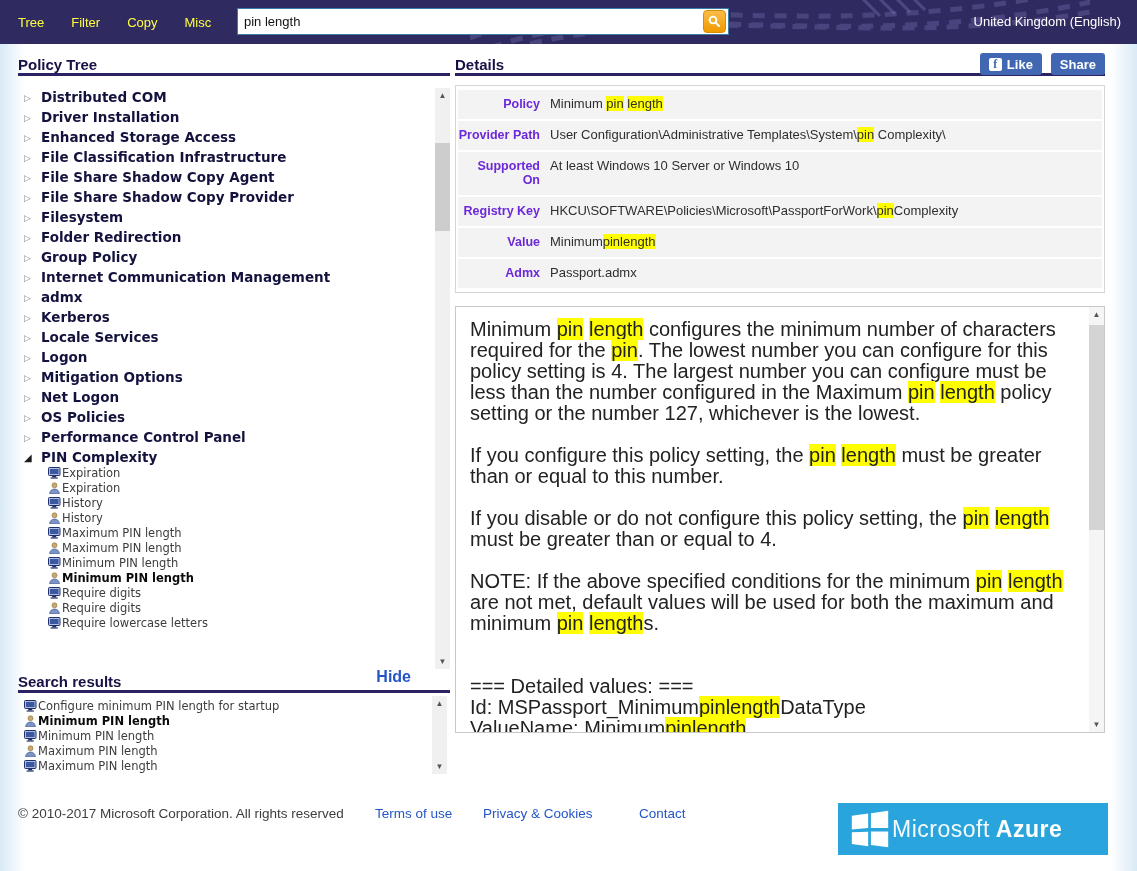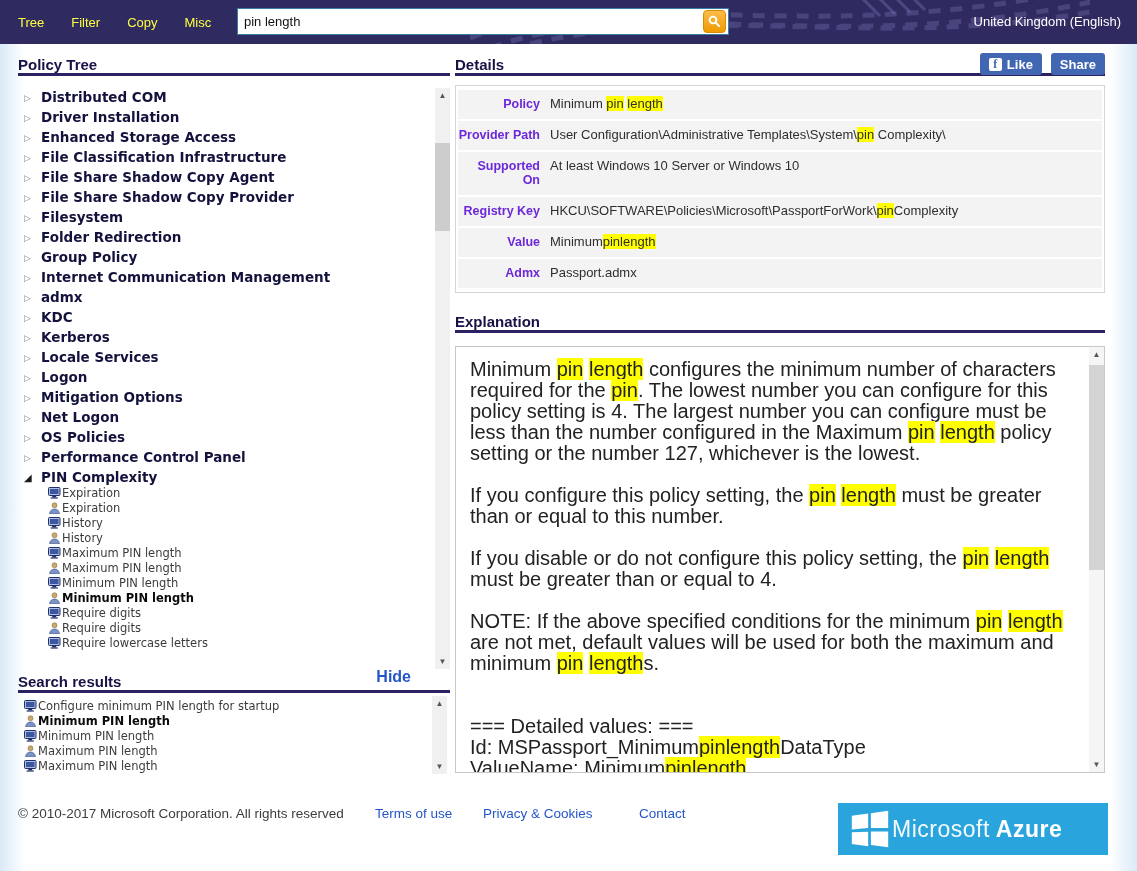--- a/index.html
+++ b/index.html
@@ -125,21 +125,20 @@
           <div class="tree-cat"><span class="twisty">▷</span><span class="cat-label">Driver Installation</span></div>
           <div class="tree-cat"><span class="twisty">▷</span><span class="cat-label">Enhanced Storage Access</span></div>
           <div class="tree-cat"><span class="twisty">▷</span><span class="cat-label">File Classification Infrastructure</span></div>
           <div class="tree-cat"><span class="twisty">▷</span><span class="cat-label">File Share Shadow Copy Agent</span></div>
           <div class="tree-cat"><span class="twisty">▷</span><span class="cat-label">File Share Shadow Copy Provider</span></div>
           <div class="tree-cat"><span class="twisty">▷</span><span class="cat-label">Filesystem</span></div>
           <div class="tree-cat"><span class="twisty">▷</span><span class="cat-label">Folder Redirection</span></div>
           <div class="tree-cat"><span class="twisty">▷</span><span class="cat-label">Group Policy</span></div>
           <div class="tree-cat"><span class="twisty">▷</span><span class="cat-label">Internet Communication Management</span></div>
           <div class="tree-cat"><span class="twisty">▷</span><span class="cat-label">admx</span></div>
-          <div class="tree-cat"><span class="twisty">▷</span><span class="cat-label">KDC</span></div>
           <div class="tree-cat"><span class="twisty">▷</span><span class="cat-label">Kerberos</span></div>
           <div class="tree-cat"><span class="twisty">▷</span><span class="cat-label">Locale Services</span></div>
           <div class="tree-cat"><span class="twisty">▷</span><span class="cat-label">Logon</span></div>
           <div class="tree-cat"><span class="twisty">▷</span><span class="cat-label">Mitigation Options</span></div>
           <div class="tree-cat"><span class="twisty">▷</span><span class="cat-label">Net Logon</span></div>
           <div class="tree-cat"><span class="twisty">▷</span><span class="cat-label">OS Policies</span></div>
           <div class="tree-cat"><span class="twisty">▷</span><span class="cat-label">Performance Control Panel</span></div>
           <div class="tree-cat"><span class="twisty exp">◢</span><span class="cat-label">PIN Complexity</span></div>
           <div class="tree-kids">
             <div class="tree-kid"><span class="picon"><svg width="13" height="12" viewBox="0 0 13 12">
@@ -281,21 +280,20 @@
         <div class="d-row">
           <div class="d-label">Value</div>
           <div class="d-value">Minimum<mark>pinlength</mark></div>
         </div>
         <div class="d-row">
           <div class="d-label">Admx</div>
           <div class="d-value">Passport.admx</div>
         </div>
       </div>
 
-    <div class="sec-head exp-head">Explanation</div>
     <div class="exp-box">
       <div class="exp-content" id="exp-content">
           <p>Minimum <mark>pin</mark> <mark>length</mark> configures the minimum number of characters required for the <mark>pin</mark>. The lowest number you can configure for this policy setting is 4. The largest number you can configure must be less than the number configured in the Maximum <mark>pin</mark> <mark>length</mark> policy setting or the number 127, whichever is the lowest.</p>
           <p>If you configure this policy setting, the <mark>pin</mark> <mark>length</mark> must be greater than or equal to this number.</p>
           <p>If you disable or do not configure this policy setting, the <mark>pin</mark> <mark>length</mark> must be greater than or equal to 4.</p>
           <p>NOTE: If the above specified conditions for the minimum <mark>pin</mark> <mark>length</mark> are not met, default values will be used for both the maximum and minimum <mark>pin</mark> <mark>length</mark>s.</p>
           <p class="gap">=== Detailed values: ===
 Id: MSPassport_Minimum<mark>pinlength</mark>DataType
 ValueName: Minimum<mark>pinlength</mark></p>
         </div>

